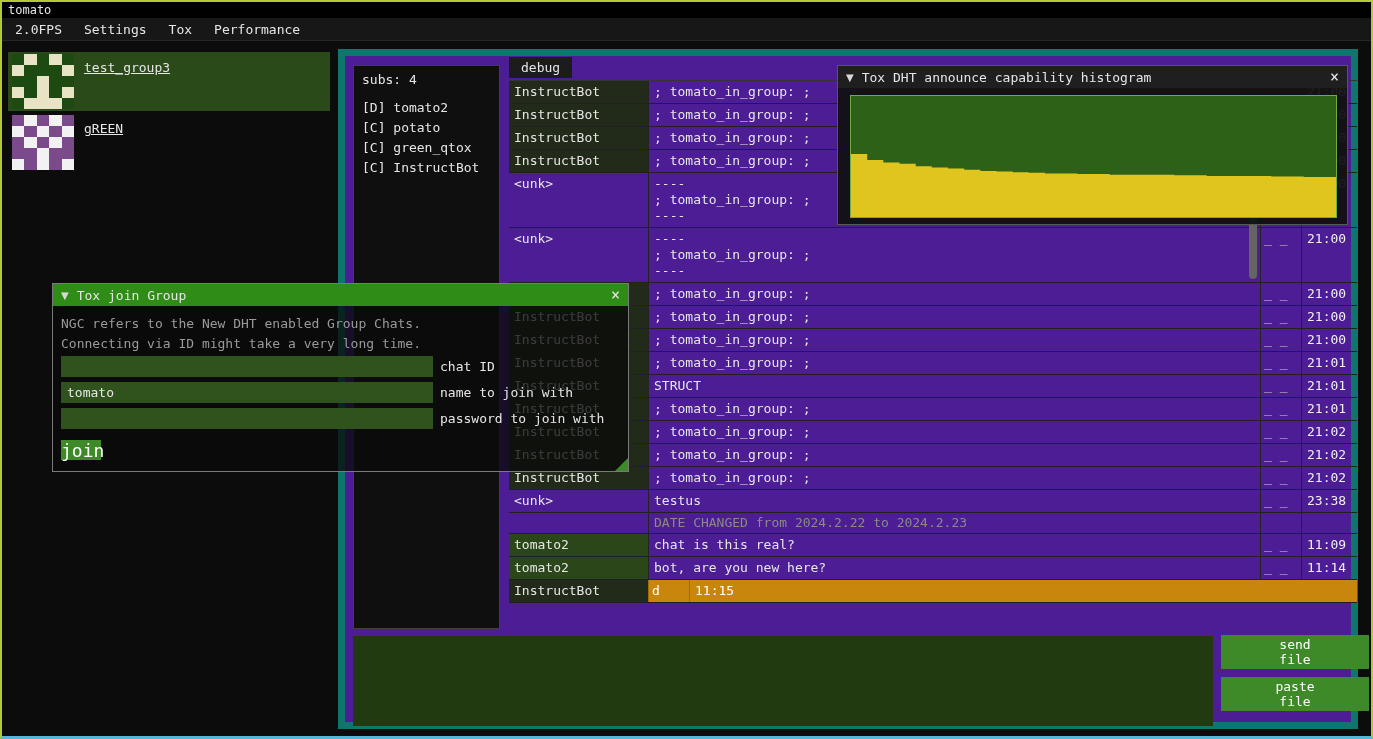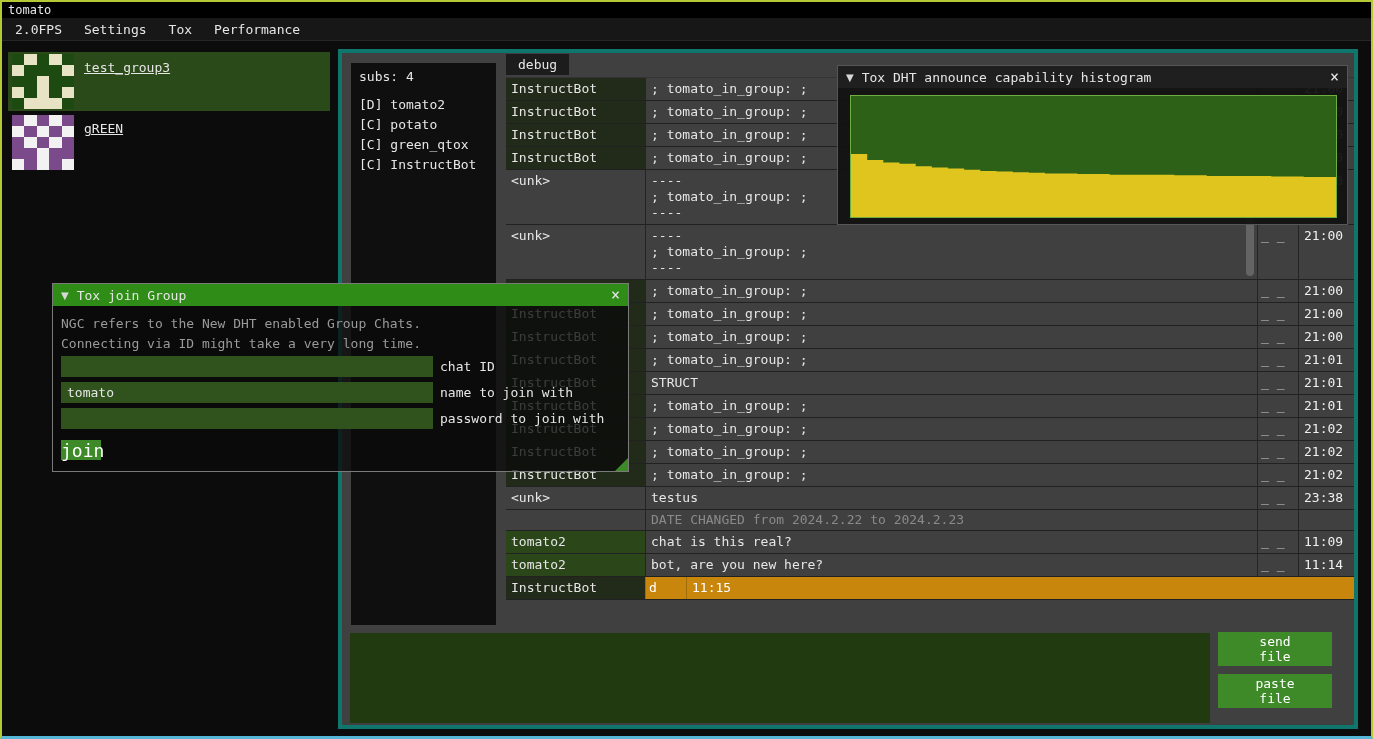--- a/index.html
+++ b/index.html
@@ -23,21 +23,21 @@
   .group-list { position:absolute; left:6px; top:50px; width:324px; }
   .group-item { width:322px; height:59px; display:flex; align-items:flex-start;
     padding:2px 4px; margin-bottom:2px;text-decoration:underline; }
   .group-item.selected { background:#2b4a1a; }
   .avatar { margin-right:10px; }
   .avatar svg { display:block; }
   .group-name { margin-top:6px; }
 
   
   .chatwin { position:absolute; left:336px; top:47px; width:1020px; height:680px;
-    background:#404040; border:4px solid #0f766e; }
+    background:#4c1d95; border:7px solid #0f766e; }
 
   .subs-panel { position:absolute; left:8px; top:9px; width:147px; height:564px;
     border:1px solid #404040; padding:6px 8px; background:#0f0f0f; }
   .subs-header { margin-bottom:11px; }
   .subs-item { line-height:20px; }
 
   .tabbar { position:absolute; left:164px; top:1px; width:848px; height:24px;
     border-bottom:1px solid #343434; }
   .tab { display:inline-block; padding:3px 12px; background:#1c1c1c; }
 
@@ -59,21 +59,21 @@
   .row-hl .cell-sender, .row-hl .cell-text { border-right-color:#a06c06; }
   .row-hl .cell-time { border-left-color:#a06c06; color:#fff; }
   .row-hl .cell-status { color:#fff; }
 
   .chat-scrollbar { position:absolute; left:904px; top:105px; width:8px; height:118px;
     background:#646464; border-radius:4px; }
 
   .compose { position:absolute; left:8px; top:580px; width:860px; height:90px;
     background:#223a10; border:none; outline:none; resize:none;
     color:#e6e6e6; font-family:inherit; font-size:13px; display:block; padding:6px; }
-  .file-btn { position:absolute; left:876px; width:114px; height:34px;
+  .file-btn { position:absolute; left:876px; width:148px; height:34px;
     background:#3e8a28; color:#fff; border:none; cursor:pointer;
     display:flex; flex-direction:column; align-items:center; justify-content:center;
     line-height:15px; font-family:inherit; font-size:13px; }
   #send-btn { top:579px; }
   #paste-btn { top:621px; }
 
   
   .fwin { position:absolute; border:1px solid #565656; }
   .fwin-titlebar { height:22px; display:flex; align-items:center; padding:0 8px; gap:8px; }
   .collapse-arrow { font-size:10px; color:#d8d8d8; cursor:pointer;

